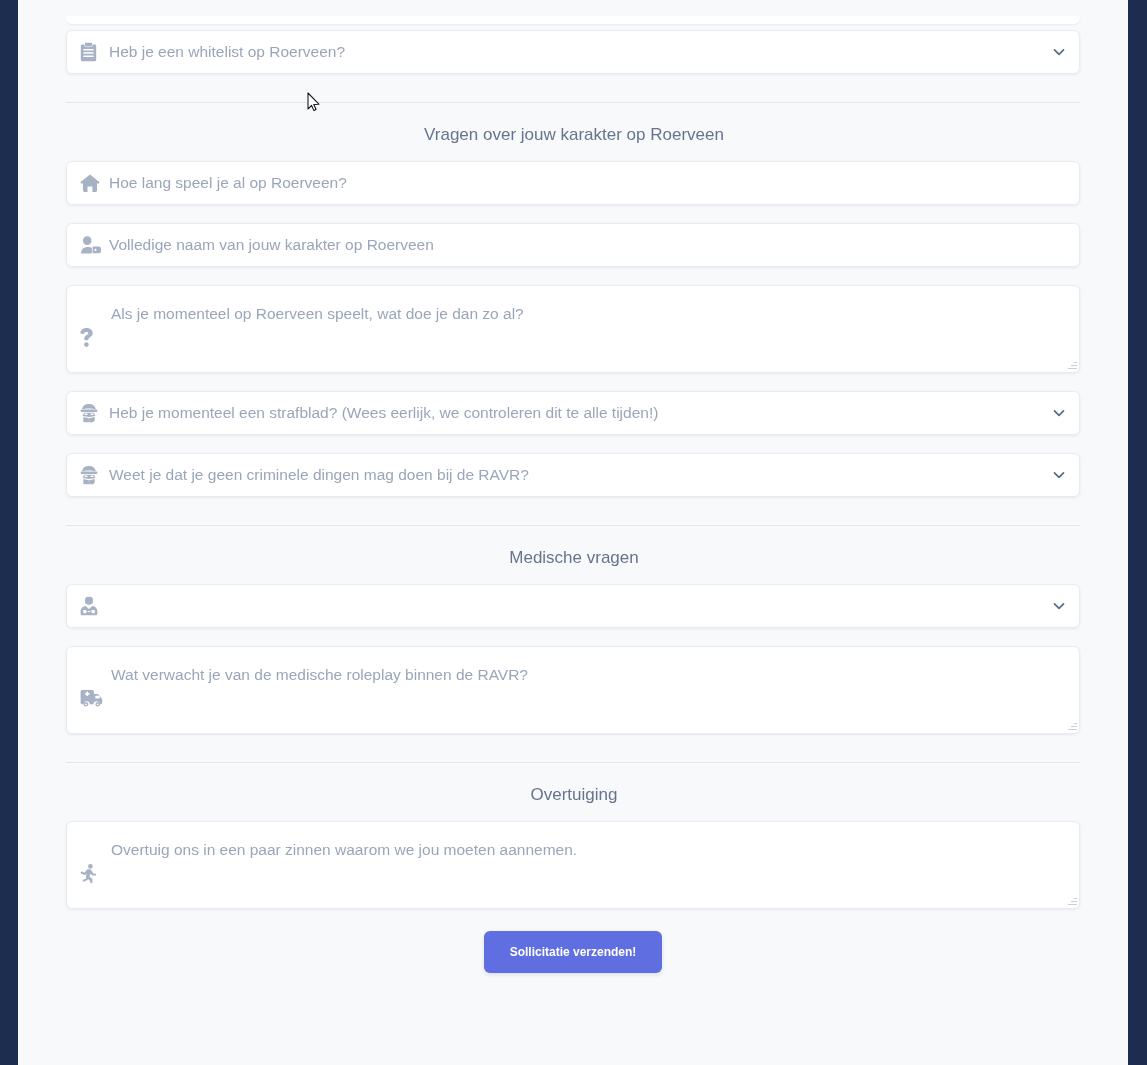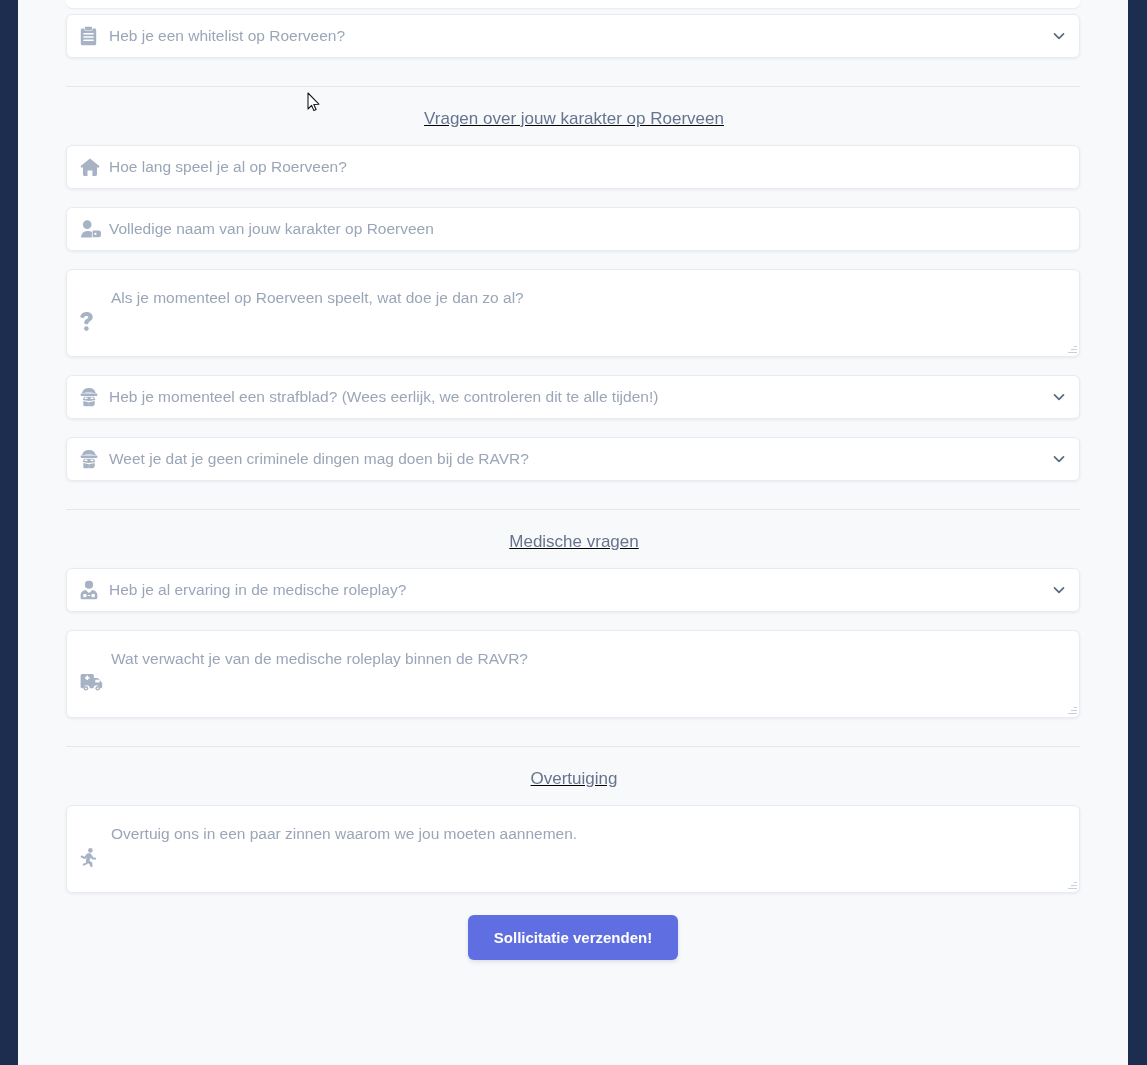--- a/index.html
+++ b/index.html
@@ -29,23 +29,22 @@
     position: absolute;
     left: 18px;
     top: 0;
     width: 1110px;
     height: 1065px;
     background: #f7f9fb;
     overflow: hidden;
   }
   .inner {
     width: 1014px;
-    margin: 0 auto;
+    margin: 16px auto;
     padding-top: 0px;
-    text-decoration: underline;
   }
 
   
   .clipped-top {
     height: 8px;
     margin: 0 0 6px 0;
     background: #ffffff;
     border-radius: 0 0 6px 6px;
     box-shadow: 0 1px 2px rgba(28,45,80,0.07);
   }
@@ -135,21 +134,21 @@
   }
 
   .submit-wrap {
     text-align: center;
     margin-top: 22px;
   }
   .submit-btn {
     display: inline-block;
     background: #5f6ee0;
     color: #ffffff;
-    font-size: 15px;
+    font-size: 12px;
     font-weight: bold;
     border: none;
     border-radius: 6px;
     padding: 14px 26px;
     cursor: pointer;
     box-shadow: 0 2px 4px rgba(28,45,80,0.12);
     font-family: "Liberation Sans", sans-serif;
   }
 
   
@@ -281,21 +280,20 @@
       <div class="field select">
         <span class="ico">
           <svg class="g" width="18" height="19" viewBox="0 0 18 19" fill="#a7b2c4">
             <circle cx="9" cy="4.2" r="4.1"></circle>
             <path d="M5.6 9.4l3.4 3.1 3.4-3.1c2.8.3 5 2.6 5 5.5v2.1c0 1.1-.9 2-2 2H2.6c-1.1 0-2-.9-2-2v-2.1c0-2.9 2.2-5.2 5-5.5z"></path>
             <rect x="3.2" y="13.4" width="3.3" height="3.3" rx="0.8" fill="#ffffff"></rect>
             <rect x="11.5" y="13.4" width="3.3" height="3.3" rx="0.8" fill="#ffffff"></rect>
             <rect x="7.6" y="14.4" width="2.8" height="1.1" rx="0.5" fill="#ffffff"></rect>
           </svg>
         </span>
-        <span class="ph">Heb je al ervaring in de medische roleplay?</span>
         <span class="chev">
           <svg class="g" width="12" height="12" viewBox="0 0 12 12">
               <path d="M1.5 3.8L6 8.3l4.5-4.5" stroke="#5a6a85" stroke-width="1.7" fill="none" stroke-linecap="round" stroke-linejoin="round"></path>
             </svg>
         </span>
       </div>
 
       <div class="field area">
         <span class="ico">
           <svg class="g" width="24" height="18" viewBox="0 0 24 18" fill="#a7b2c4">

